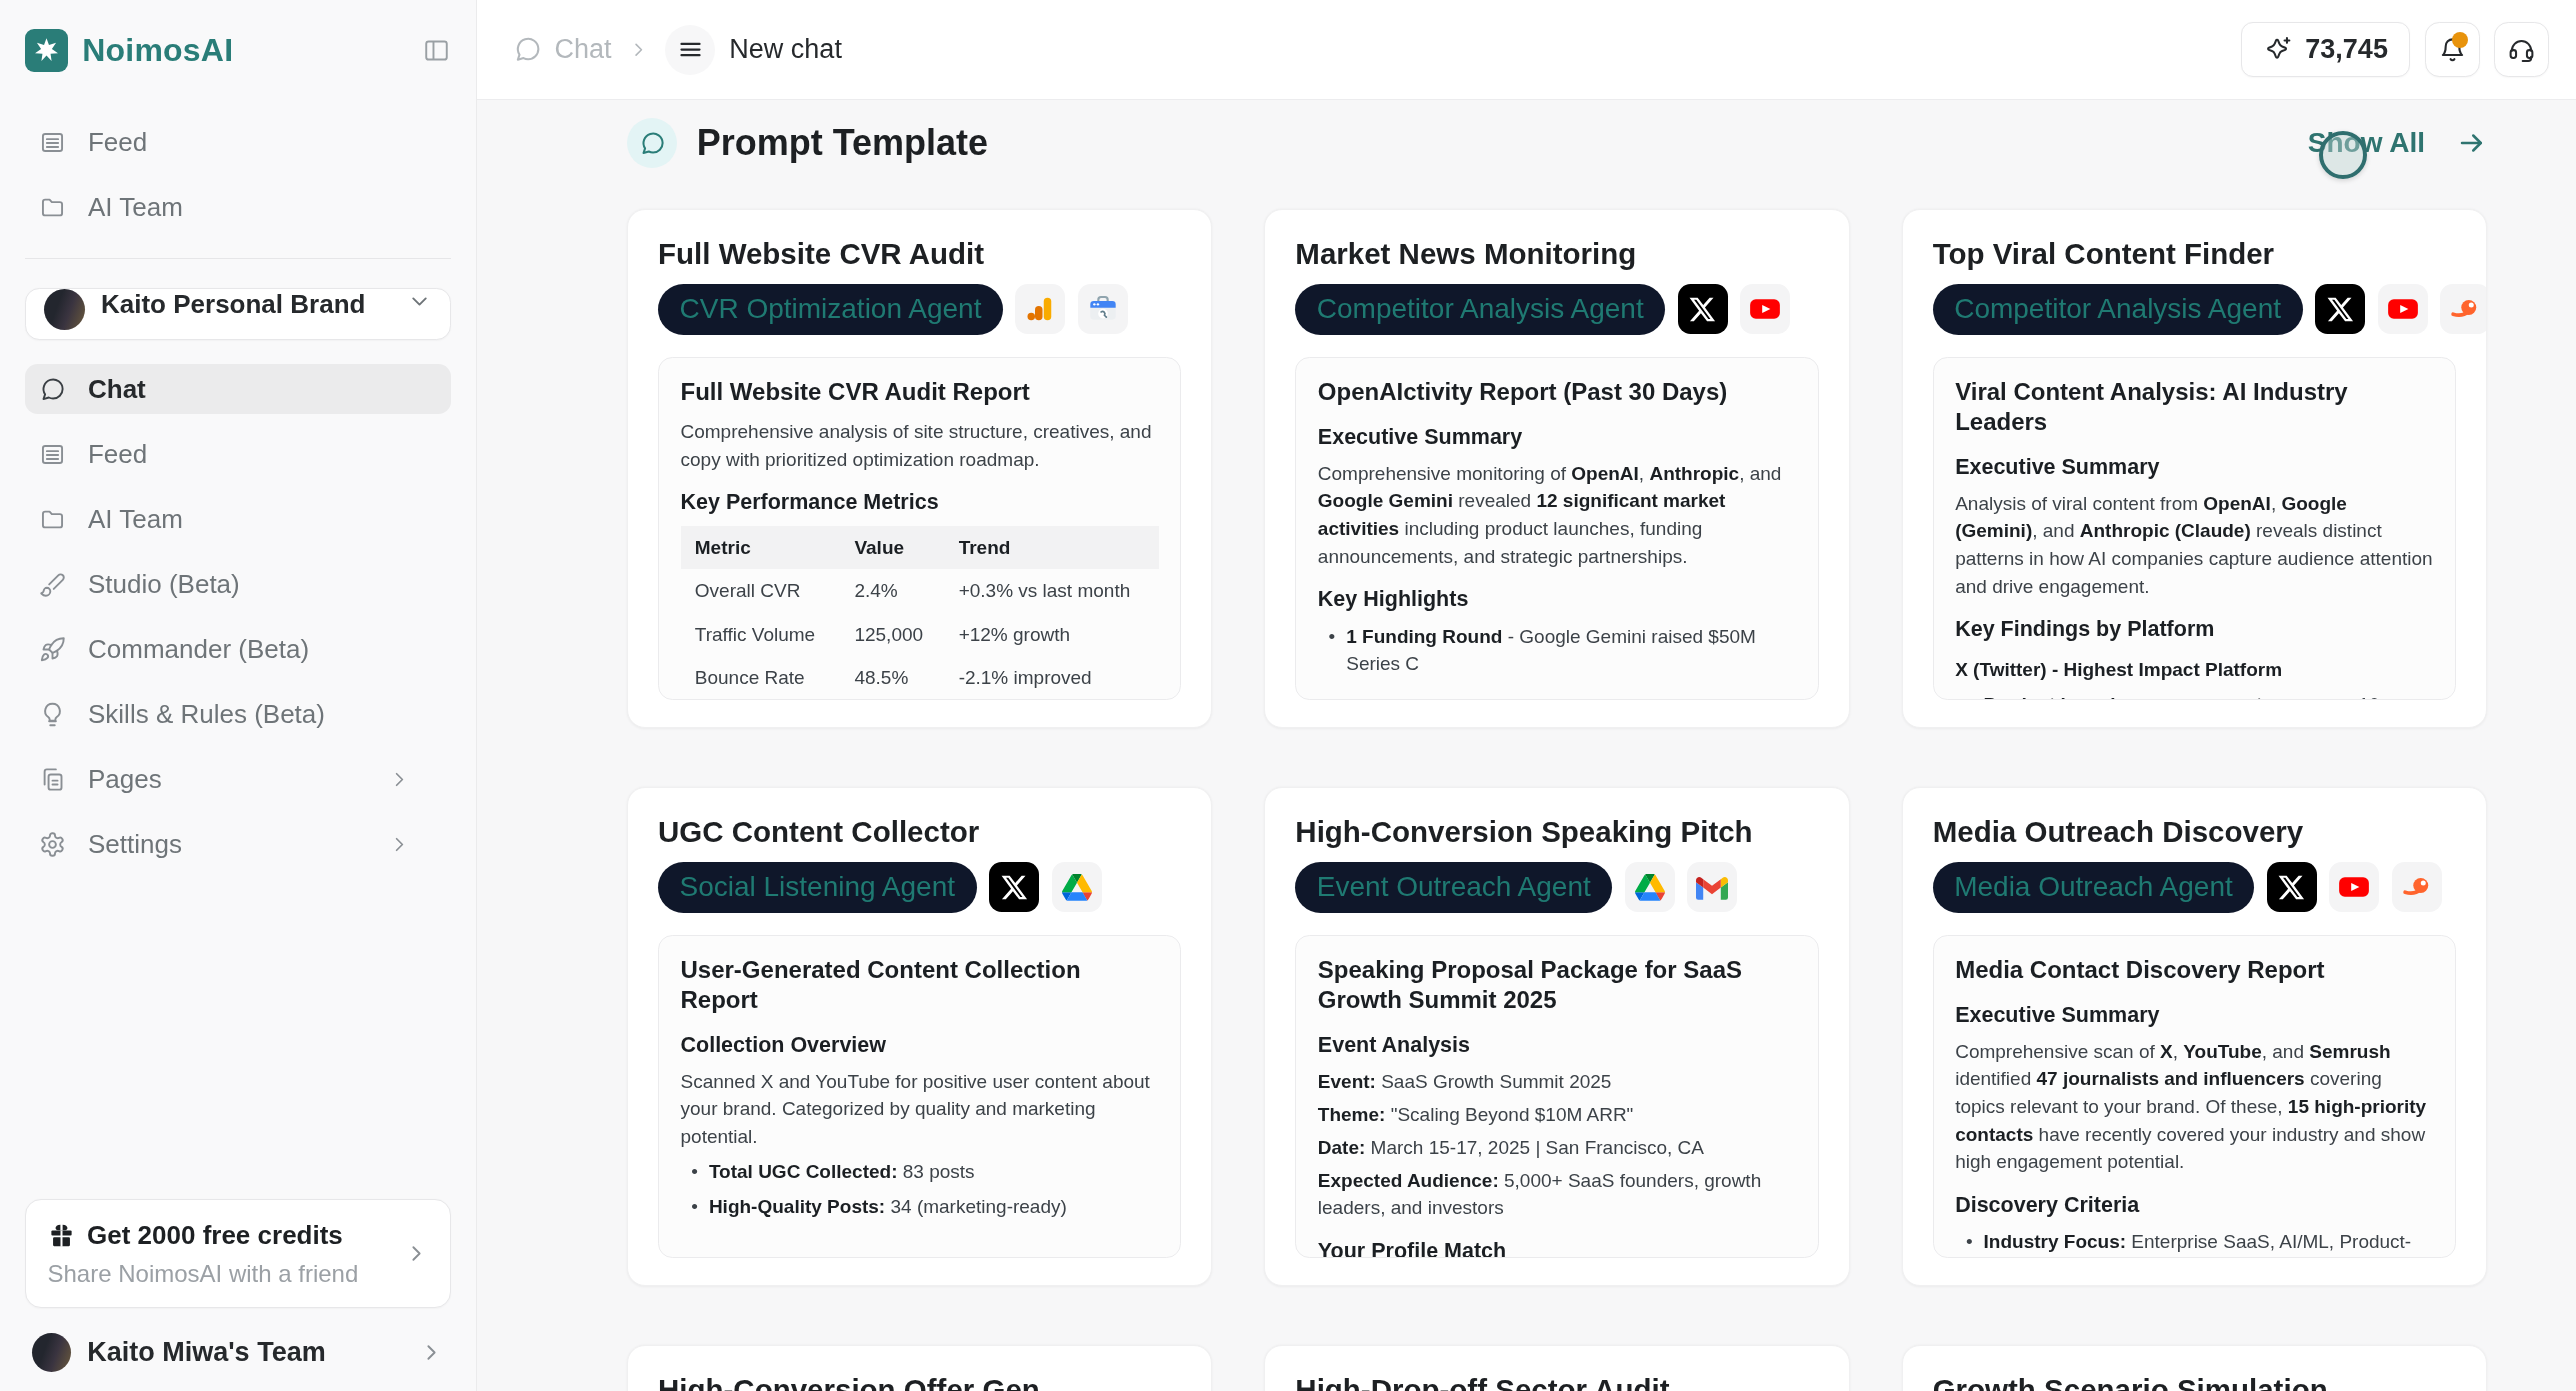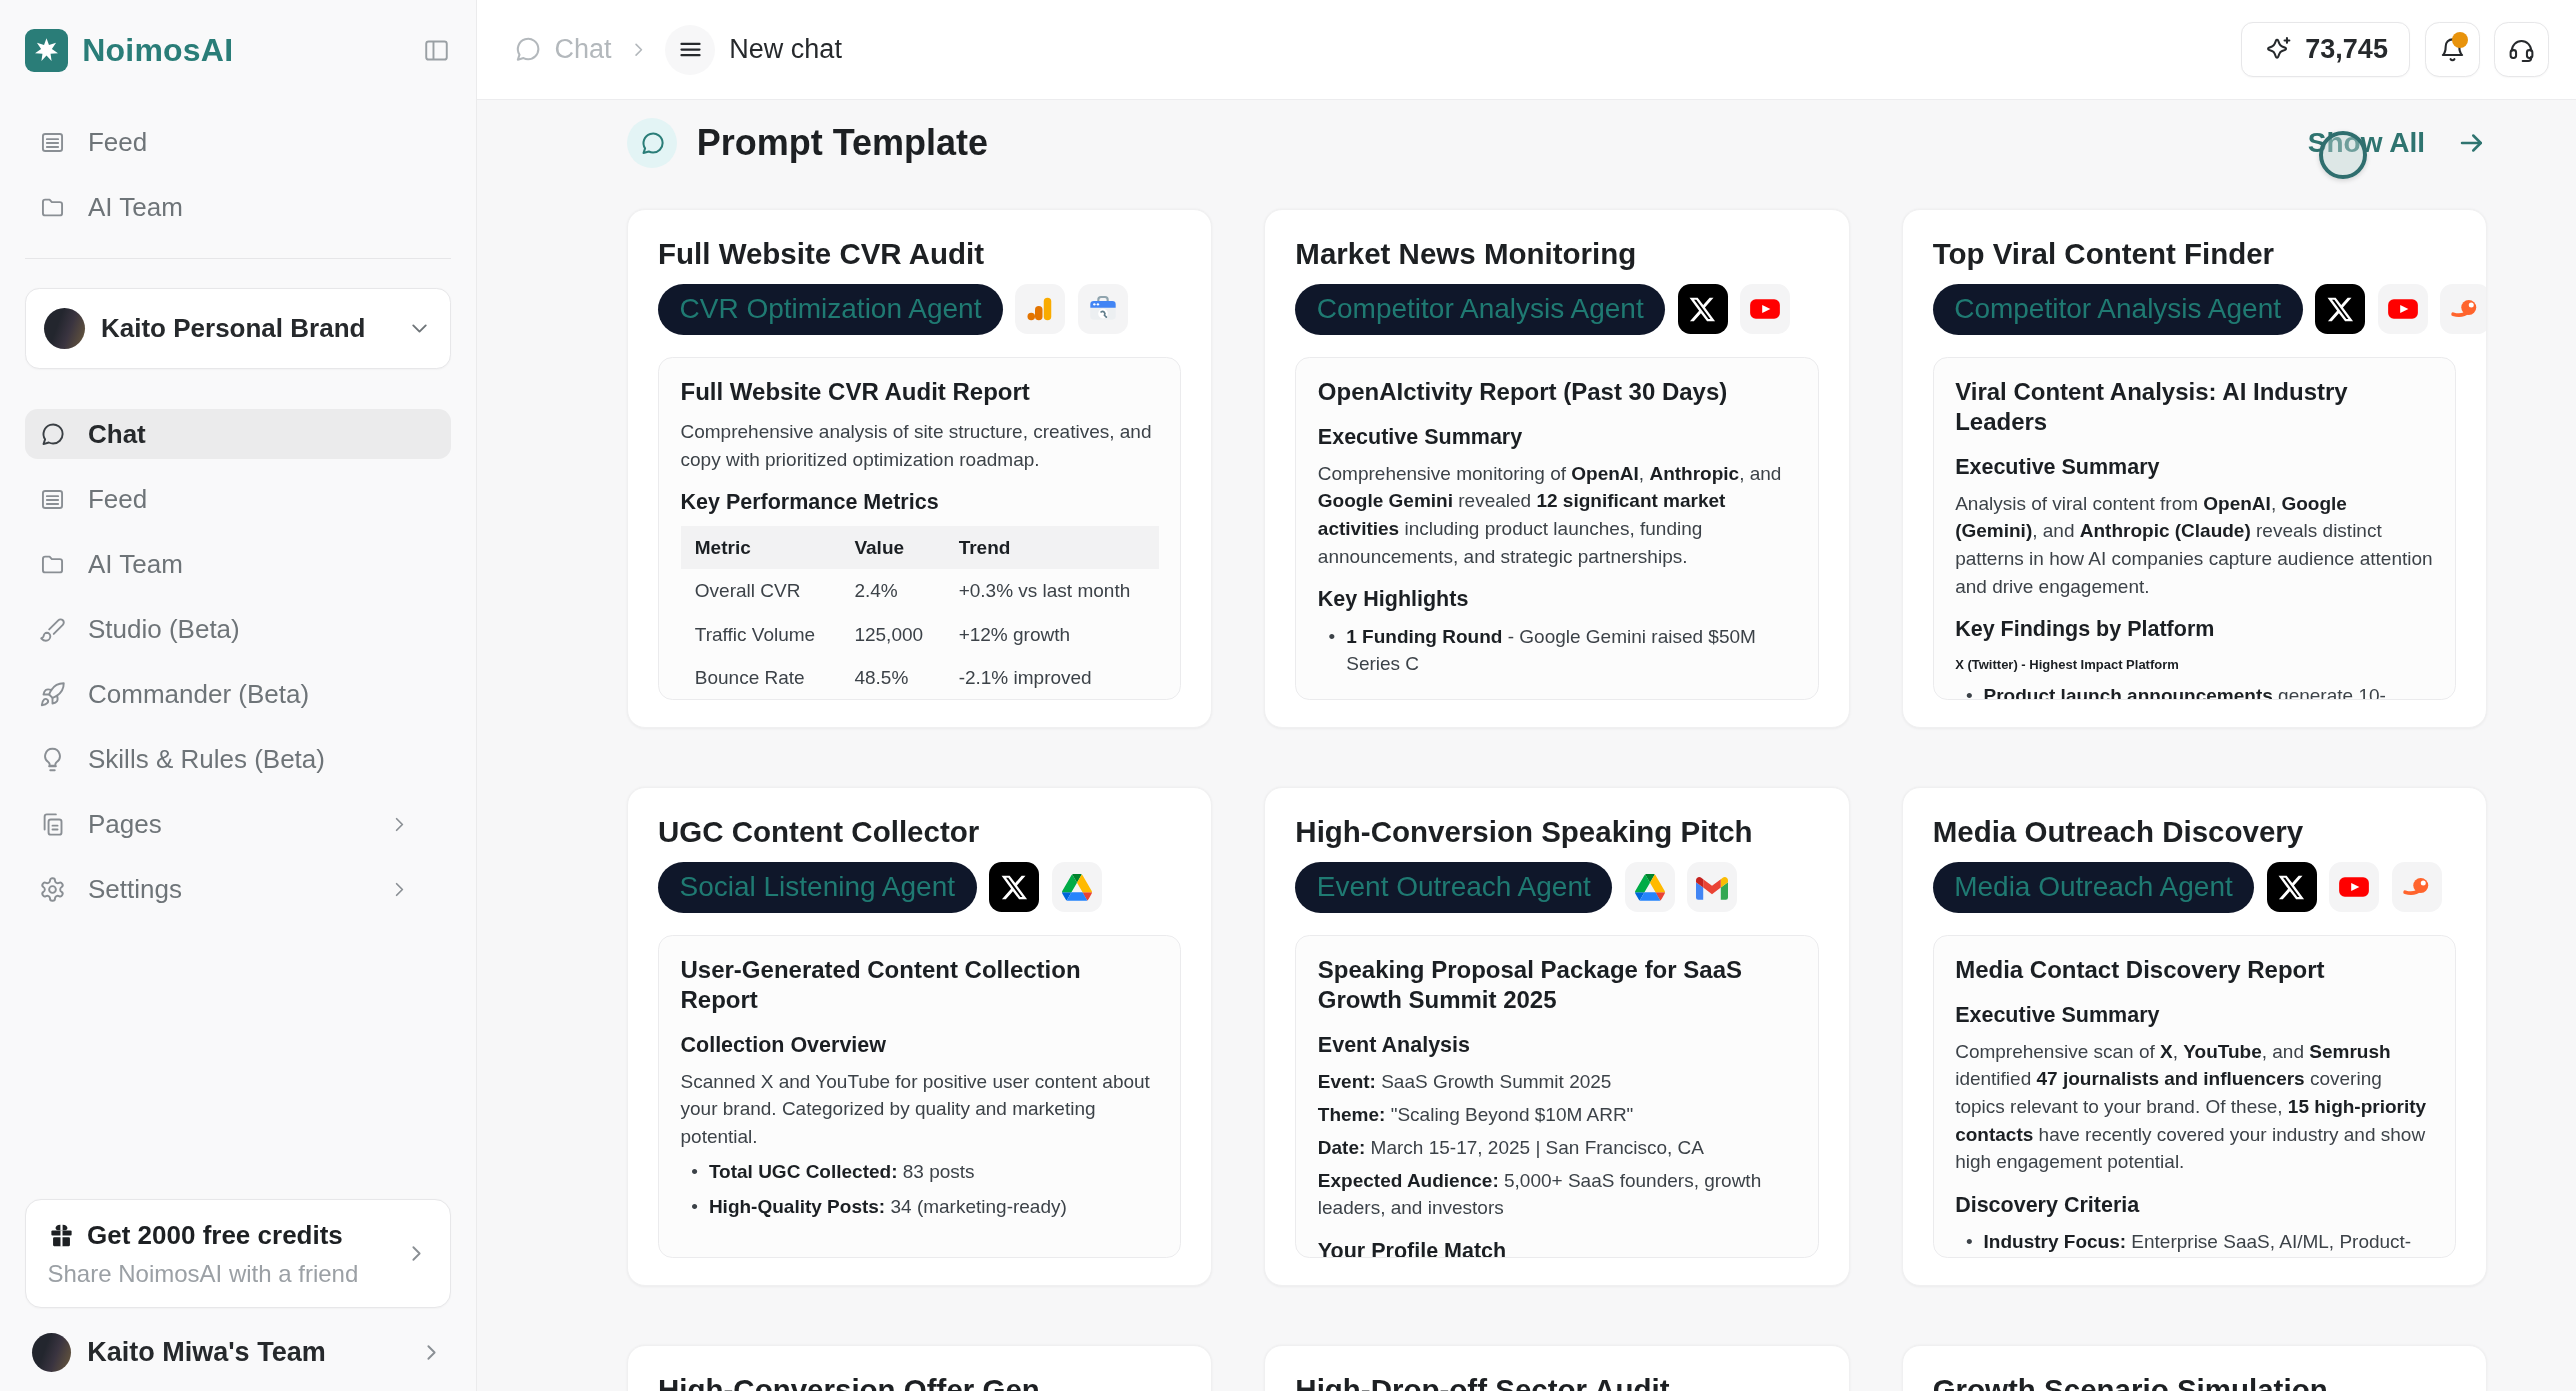--- a/index.html
+++ b/index.html
@@ -36,23 +36,23 @@
     font-size: 26px; color: #6e7478;
   }
   .nav-item .icon { width: 29px; margin-right: 19.7px; color: #8a8f94; }
   .nav-item.active { background: #ebebec; color: #26292c; font-weight: bold; }
   .nav-item.active .icon { color: #3a3f44; }
   .nav-item .chev { margin-left: auto; color: #8a8f94; }
 
   .side-divider { border: none; border-top: 0.9px solid #e6e6e8; margin: 10.7px 0 29.5px 0; }
 
   .workspace-card {
-    height: 81px; background: #ffffff; border: 0.9px solid #e7e7e9; border-radius: 14.3px;
-    display: flex; align-items: center; padding: 0 18px; cursor: pointer;
-    box-shadow: 0 0.9px 1.8px rgba(0,0,0,.03); margin-bottom: 40px;
+    height: 52px; background: #ffffff; border: 0.9px solid #e7e7e9; border-radius: 14.3px;
+    display: flex; align-items: flex-start; padding: 0 18px; cursor: pointer;
+    box-shadow: 0 0.9px 1.8px rgba(0,0,0,.03); margin-bottom: 24px;
   }
   .avatar {
     width: 41px; height: 41px; border-radius: 50%;
     background: linear-gradient(110deg, #23262e 35%, #3a3440 60%, #6b5a3c 100%);
     flex-shrink: 0;
   }
   .workspace-name { font-size: 26px; font-weight: bold; color: #26292c; margin-left: 16px; }
   .workspace-card .chev { margin-left: auto; color: #6e7478; }
 
   .side-spacer { flex: 1 1 auto; }
@@ -150,21 +150,21 @@
   .tool-chip.dark { background: #000000; }
 
   .report {
     flex: 1 1 auto; min-height: 0; overflow: hidden;
     background: #fcfcfc; border: 0.9px solid #ebebed; border-radius: 14.3px;
     padding: 19.7px 21.5px; font-size: 19px; line-height: 1.45; color: #3c4248;
   }
   .report strong { color: #1b1f23; }
   .rpt-title { font-size: 24px; font-weight: bold; color: #1b1f23; line-height: 1.25; margin-bottom: 10.7px; }
   .rpt-h2 { font-size: 21.5px; font-weight: bold; color: #1b1f23; margin: 14.3px 0 7.2px 0; }
-  .rpt-h3 { font-size: 13px; font-weight: bold; color: #1b1f23; margin: 10.7px 0 7.2px 0; }
+  .rpt-h3 { font-size: 19px; font-weight: bold; color: #1b1f23; margin: 10.7px 0 7.2px 0; }
   .rpt-p { margin-bottom: 7.2px; }
   .rpt-lines div { margin-bottom: 5.4px; }
   .rpt-bullets { list-style: none; margin: 5.4px 0 0 5.4px; }
   .rpt-bullets li { position: relative; padding-left: 23px; margin-bottom: 8px; }
   .rpt-bullets li::before { content: "•"; position: absolute; left: 5.4px; color: #3c4248; }
   .rpt-table { width: 100%; border-collapse: collapse; margin-top: 7.2px; font-size: 19px; }
   .rpt-table th { background: #f2f2f3; font-weight: bold; color: #1b1f23; text-align: left; padding: 8px 14.3px; }
   .rpt-table td { padding: 8px 14.3px; color: #3c4248; }
 </style>
 </head>

